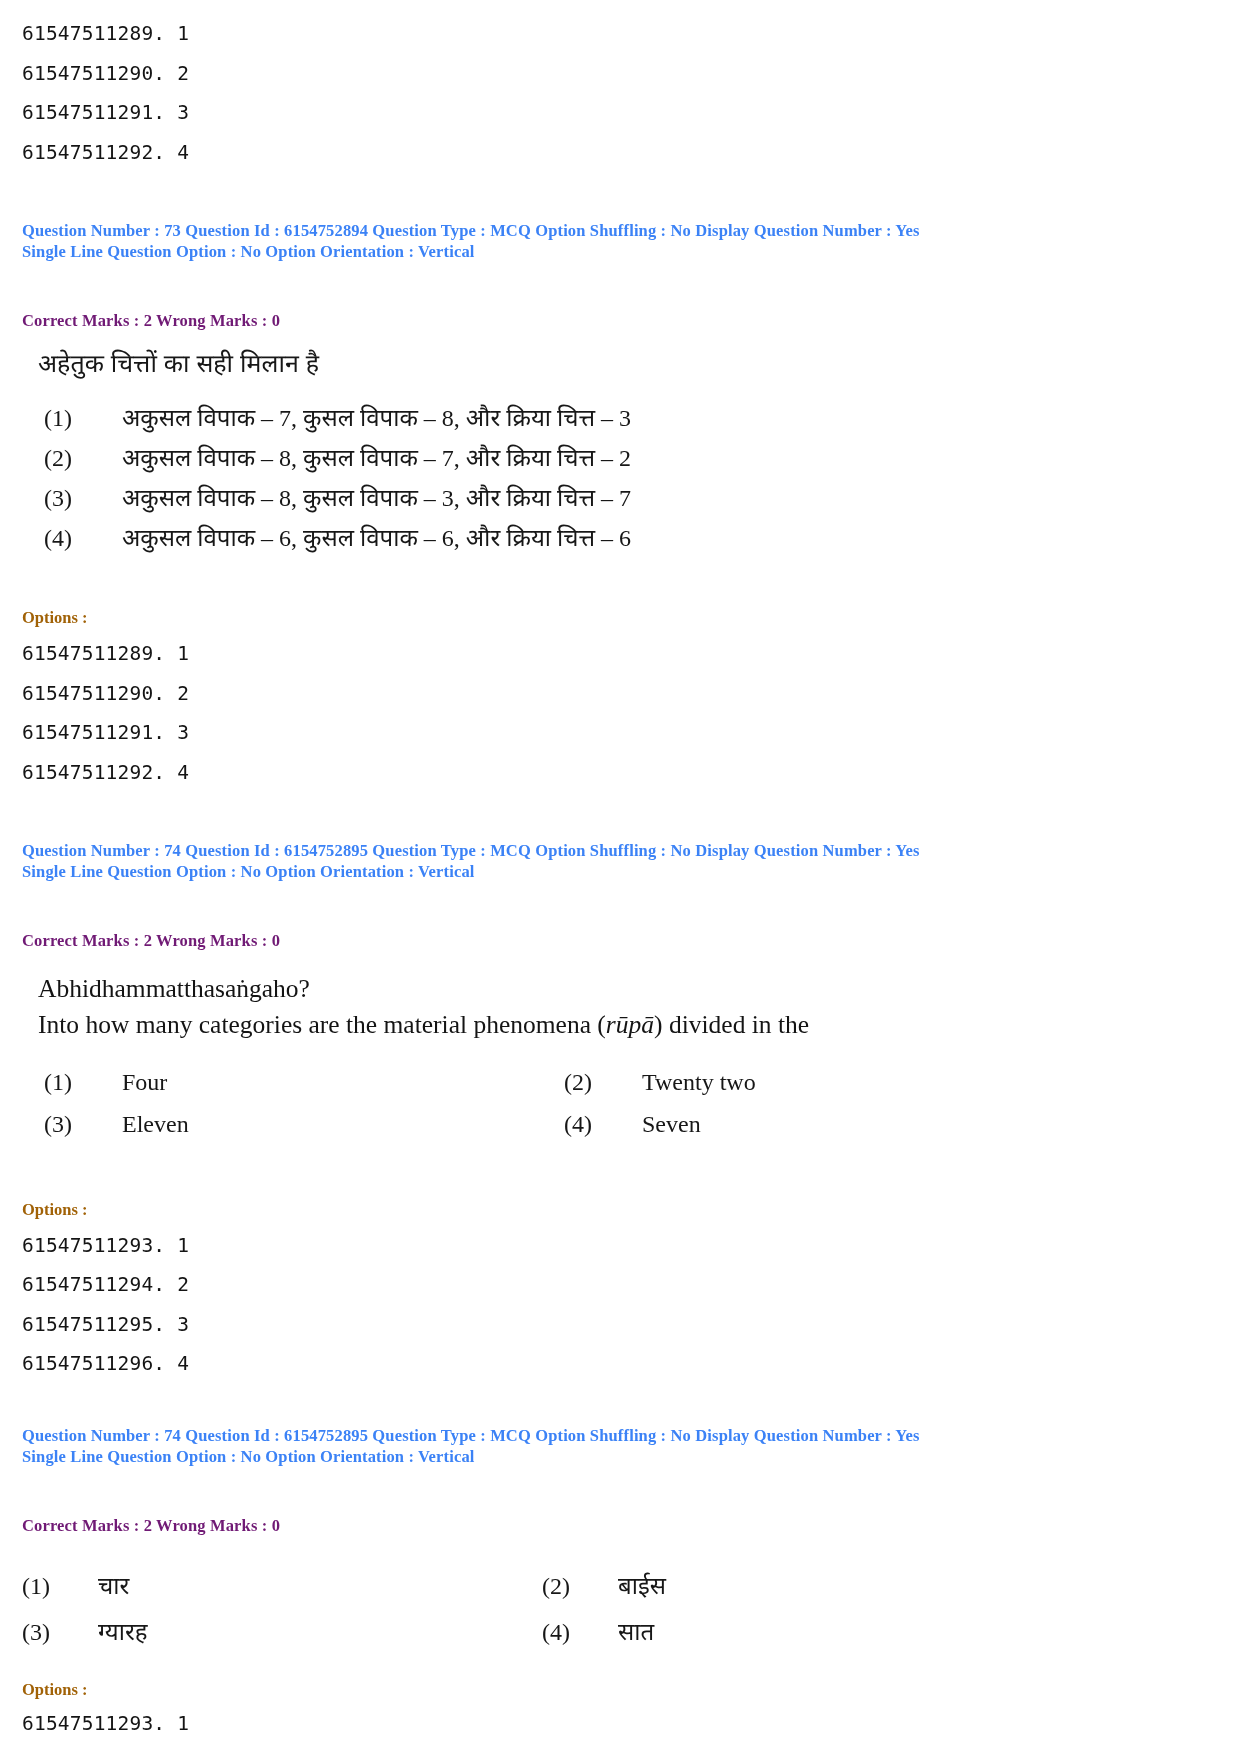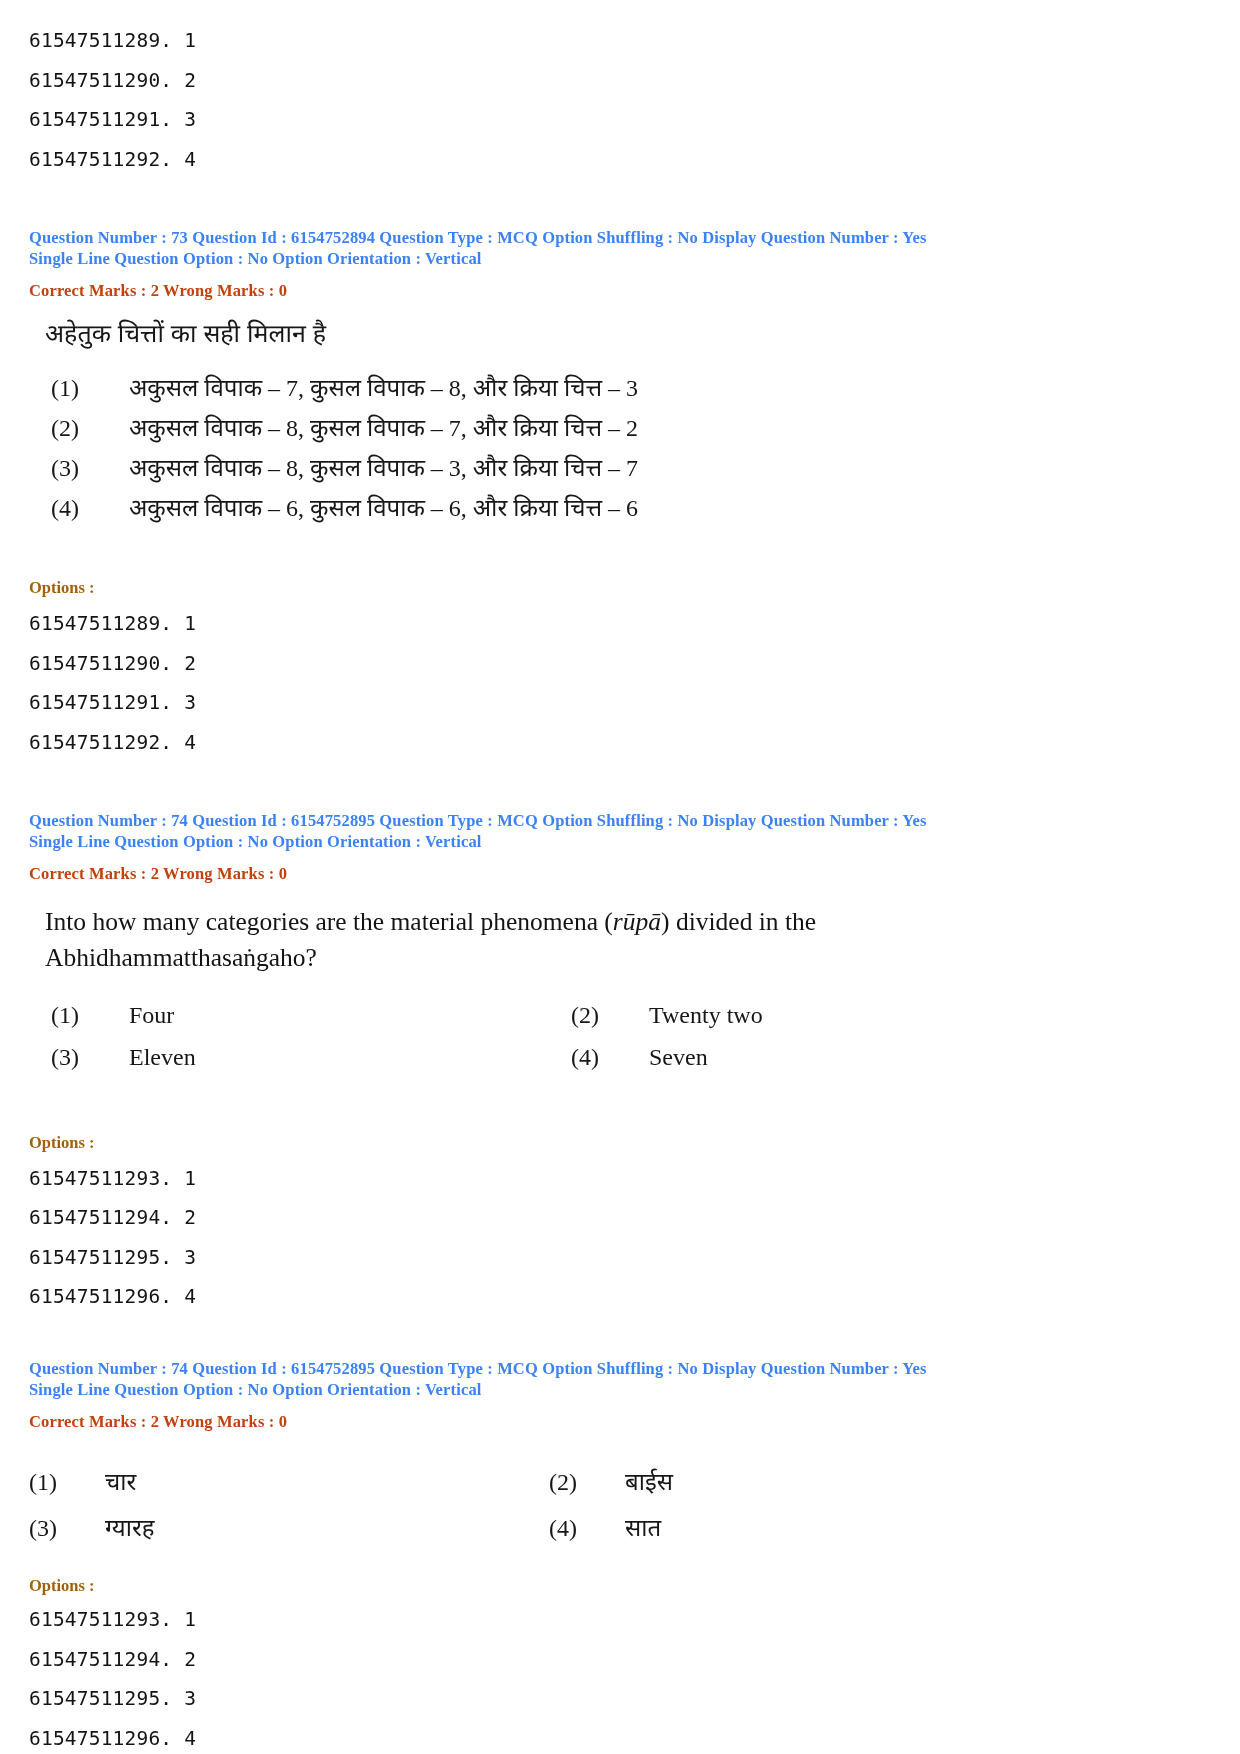--- a/index.html
+++ b/index.html
@@ -12,21 +12,21 @@
     height: 1754px;
     font-family: "Liberation Serif", serif;
     color: #000000;
     position: relative;
     overflow: hidden;
   }
   .page {
     position: relative;
     width: 1095px;
     height: 1754px;
-    padding: 7px;
+    padding: 0;
     box-sizing: border-box;
   }
 
   
   .optcode {
     font-family: "DejaVu Sans Mono", monospace;
     font-size: 19.5px;
     letter-spacing: 0.2px;
     color: #141414;
     margin: 0 0 16.5px 0;
@@ -45,23 +45,24 @@
     line-height: 1.28;
     color: #3b82f6;
     padding-left: 22px;
     letter-spacing: 0.15px;
   }
   .meta .line2 { display: block; }
   .marks {
     font-family: "Liberation Serif", serif;
     font-weight: bold;
     font-size: 16.5px;
-    color: #c2410c;
+    color: #701a75;
     padding-left: 22px;
     letter-spacing: 0.15px;
+    margin-top: 37px;
   }
 
   
   .qtext-hi {
     font-family: Liberation Sans, sans-serif;
     font-size: 25px;
     line-height: 1.35;
     padding-left: 38px;
     color: #171717;
   }
@@ -207,22 +208,22 @@
     <div class="meta">
       <span>Question Number : 74  Question Id : 6154752895  Question Type : MCQ  Option Shuffling : No  Display Question Number : Yes</span>
       <span class="line2">Single Line Question Option : No  Option Orientation : Vertical</span>
     </div>
     <div class="sp-12"></div>
     <div class="marks">Correct Marks : 2  Wrong Marks : 0</div>
 
     <div class="sp-20"></div>
 
     <div class="qtext-en">
+      <span class="nowrapline">Abhidhammatthasaṅgaho?</span>
       <span class="nowrapline"><span>Into  how  many  categories  are  the  material  phenomena  (</span><span class="italic">rūpā</span><span>)  divided  in  the</span></span>
-      <span class="nowrapline">Abhidhammatthasaṅgaho?</span>
     </div>
 
     <div class="sp-26"></div>
 
     <div class="opts-grid">
       <div class="opt-row">
         <span class="opt-num">(1)</span>
         <span class="opt-val">Four</span>
       </div>
       <div class="opt-row">

